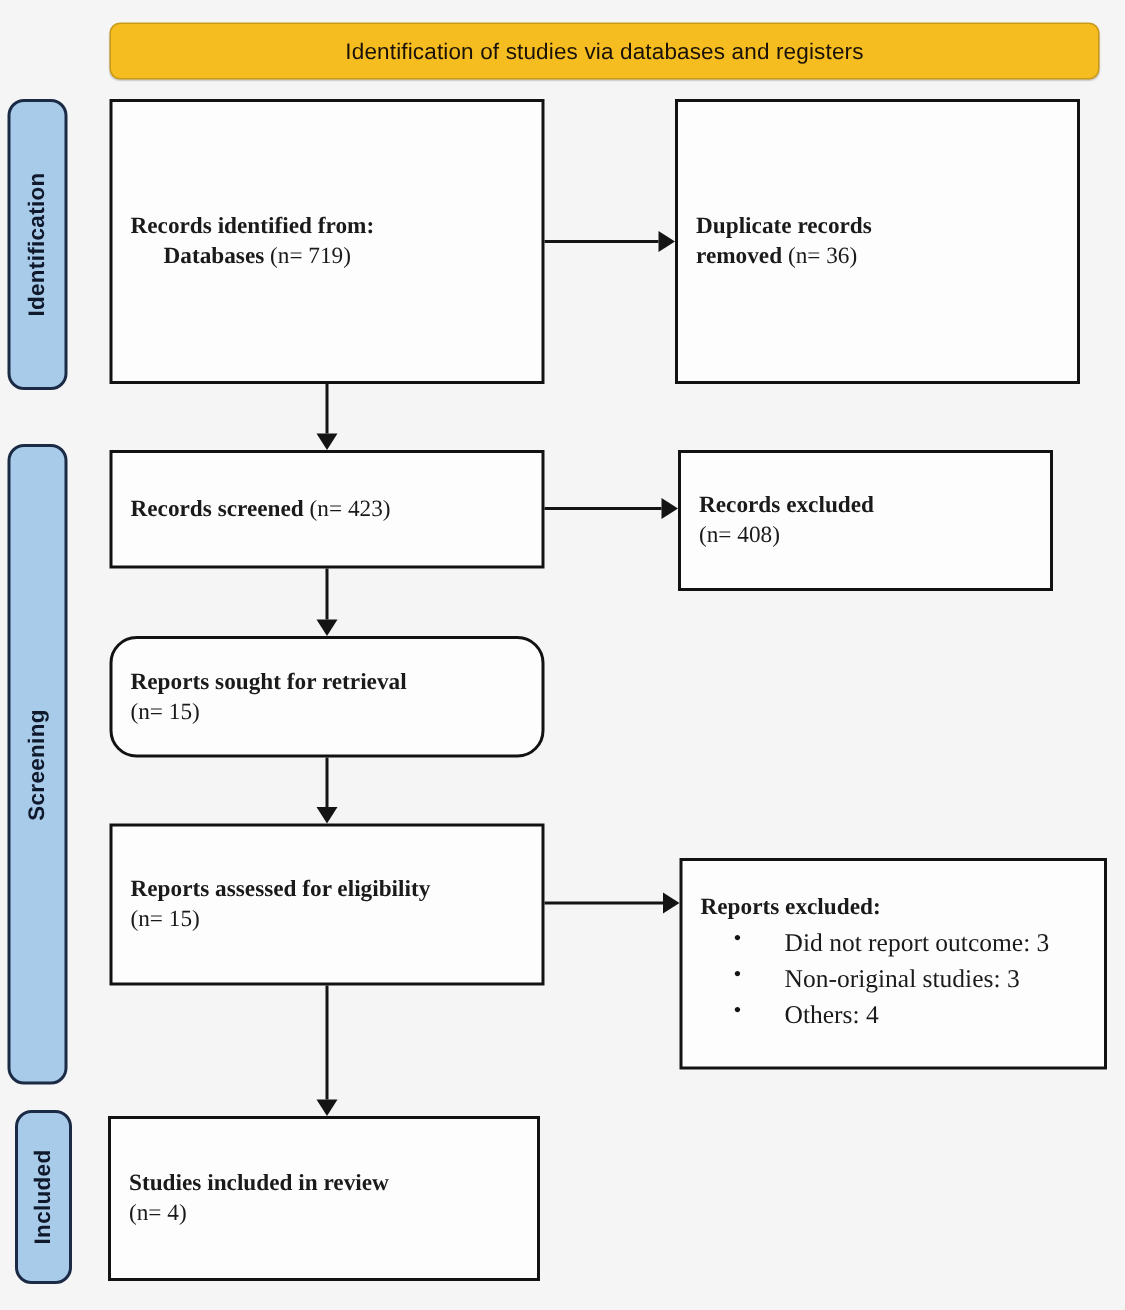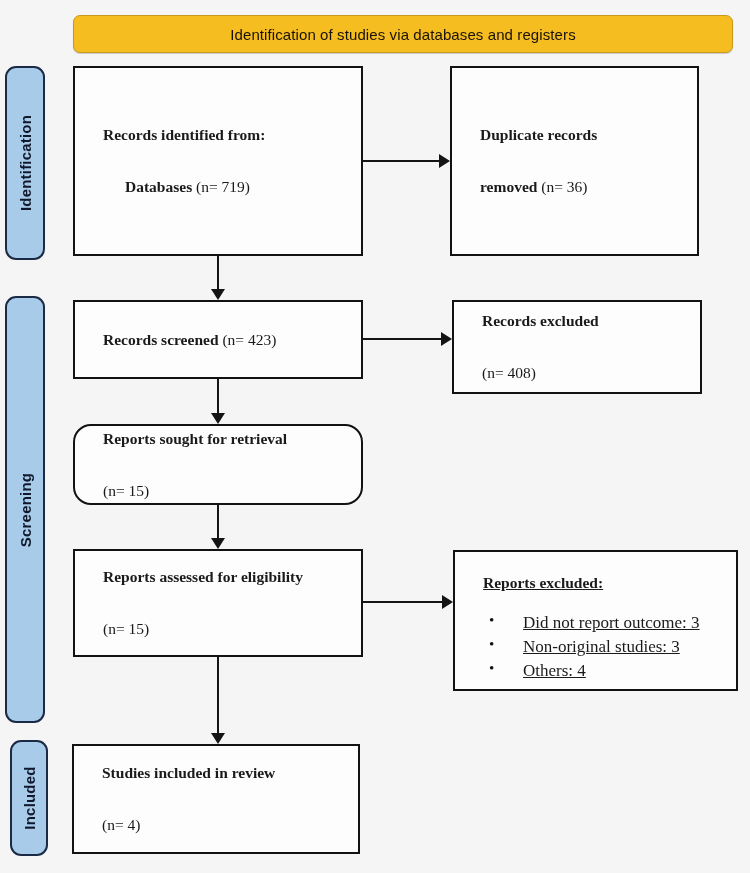--- a/index.html
+++ b/index.html
@@ -77,34 +77,34 @@
     position: absolute;
     background: #fdfdfd;
     border: 2px solid #121212;
     box-sizing: border-box;
     padding: 0 12px;
     display: flex;
     flex-direction: column;
     justify-content: center;
   }
   .box p {
-    margin: 16px;
+    margin: 0;
     font-size: 15.5px;
     line-height: 1.28;
   }
   .box .b { font-weight: bold; }
   .box .n { font-weight: normal; }
 
   #box-identified    { left: 73px;  top: 66px;  width: 290px; height: 190px; }
-  #box-duplicates    { left: 450px; top: 66px;  width: 249px; height: 190px; }
+  #box-duplicates    { left: 450px; top: 66px;  width: 270px; height: 190px; }
   #box-screened      { left: 73px;  top: 300px; width: 290px; height: 79px;  }
   #box-rec-excluded  { left: 452px; top: 300px; width: 250px; height: 94px; }
   #box-sought        { left: 73px;  top: 424px; width: 290px; height: 81px; border-radius: 18px;  }
   #box-assessed      { left: 73px;  top: 549px; width: 290px; height: 108px; }
-  #box-rep-excluded  { left: 453px; top: 550px; width: 285px; height: 141px; text-decoration: underline; }
+  #box-rep-excluded  { left: 453px; top: 572px; width: 285px; height: 141px; }
   #box-included      { left: 72px;  top: 744px; width: 288px; height: 110px; }
 
   
   #box-identified .line2 { padding-left: 22px; }
 
   
   .bullets {
     list-style: none;
     margin: 2px 0 0 0;
     padding: 0 0 0 22px;

